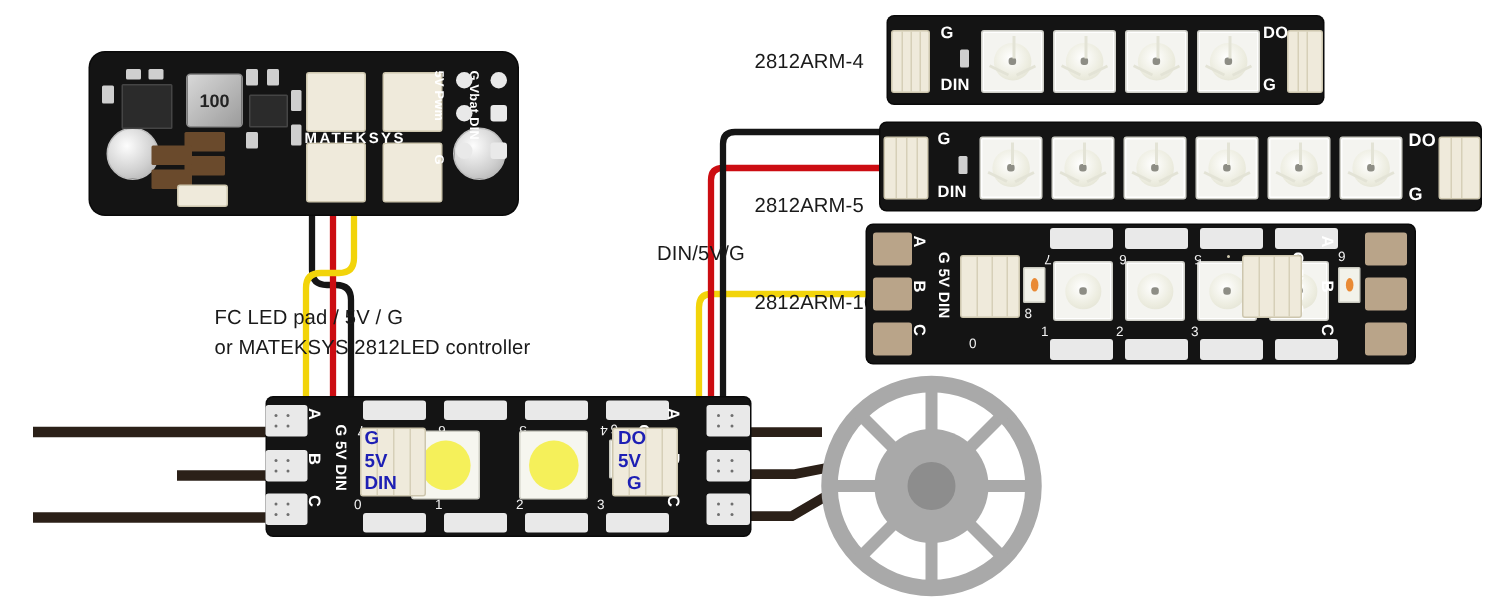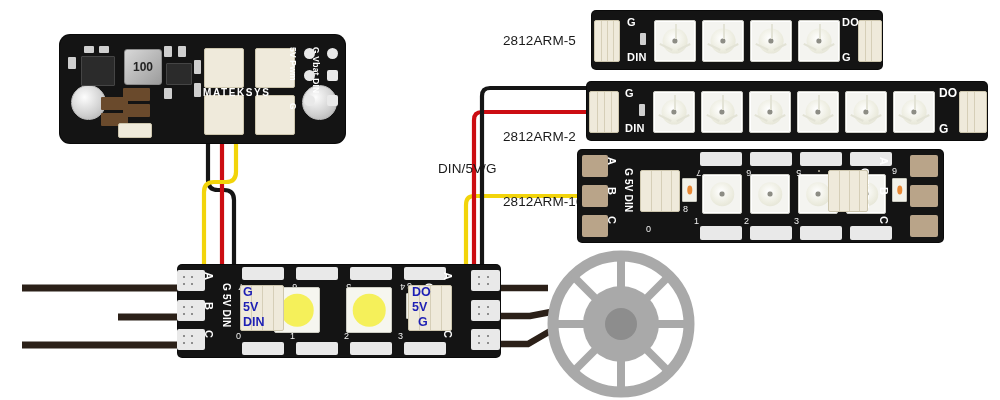--- a/index.html
+++ b/index.html
@@ -127,25 +127,27 @@
     <div class="abs silk rot90" style="left:238px;top:68px;">G</div>
 
     <div class="abs padwhite" style="left:244px;top:13px;width:11px;height:11px;border-radius:50%;"></div>
     <div class="abs padwhite" style="left:267px;top:13px;width:11px;height:11px;border-radius:50%;"></div>
     <div class="abs padwhite" style="left:244px;top:35px;width:11px;height:11px;border-radius:50%;"></div>
     <div class="abs padwhite" style="left:267px;top:35px;width:11px;height:11px;"></div>
     <div class="abs padwhite" style="left:244px;top:60px;width:11px;height:11px;border-radius:50%;"></div>
     <div class="abs padwhite" style="left:267px;top:60px;width:11px;height:11px;"></div>
   </div>
 
+  <div class="abs lbl" style="left:143px;top:204px;">FC LED pad / 5V / G</div>
+  <div class="abs lbl" style="left:143px;top:224px;">or MATEKSYS 2812LED controller</div>
 
   <div class="abs lbl" style="left:438px;top:161px;">DIN/5V/G</div>
 
 
-  <div class="abs lbl" style="left:503px;top:33px;">2812ARM-5</div>
+  <div class="abs lbl" style="left:503px;top:33px;">2812ARM-4</div>
 
   <div class="abs pcb" style="left:592px;top:11px;width:290px;height:58px;">
     <div class="abs jst" style="left:2px;top:9px;width:24px;height:40px;">
       <div class="rib" style="left:6px;"></div>
         <div class="rib" style="left:12px;"></div>
         <div class="rib" style="left:18px;"></div>
     </div>
     <div class="abs silk" style="left:35px;top:5px;font-size:11px;">G</div>
     <div class="abs silk" style="left:35px;top:40px;font-size:11px;">DIN</div>
     <div class="abs smd" style="left:48px;top:22px;width:6px;height:12px;"></div>
@@ -180,21 +182,21 @@
     </div>
 
     <div class="abs silk" style="left:250px;top:5px;font-size:11px;">DO</div>
     <div class="abs silk" style="left:250px;top:40px;font-size:11px;">G</div>
     <div class="abs jst" style="left:266px;top:9px;width:22px;height:40px;">
       <div class="rib" style="left:6px;"></div>
         <div class="rib" style="left:12px;"></div>
     </div>
   </div>
 
-  <div class="abs lbl" style="left:503px;top:129px;">2812ARM-2</div>
+  <div class="abs lbl" style="left:503px;top:129px;">2812ARM-5</div>
 
   <div class="abs pcb" style="left:587px;top:82px;width:400px;height:58px;">
     <div class="abs jst" style="left:2px;top:9px;width:28px;height:40px;">
       <div class="rib" style="left:7px;"></div>
         <div class="rib" style="left:14px;"></div>
         <div class="rib" style="left:21px;"></div>
     </div>
     <div class="abs silk" style="left:38px;top:5px;font-size:11px;">G</div>
     <div class="abs silk" style="left:38px;top:40px;font-size:11px;">DIN</div>
     <div class="abs smd" style="left:52px;top:22px;width:6px;height:12px;"></div>

